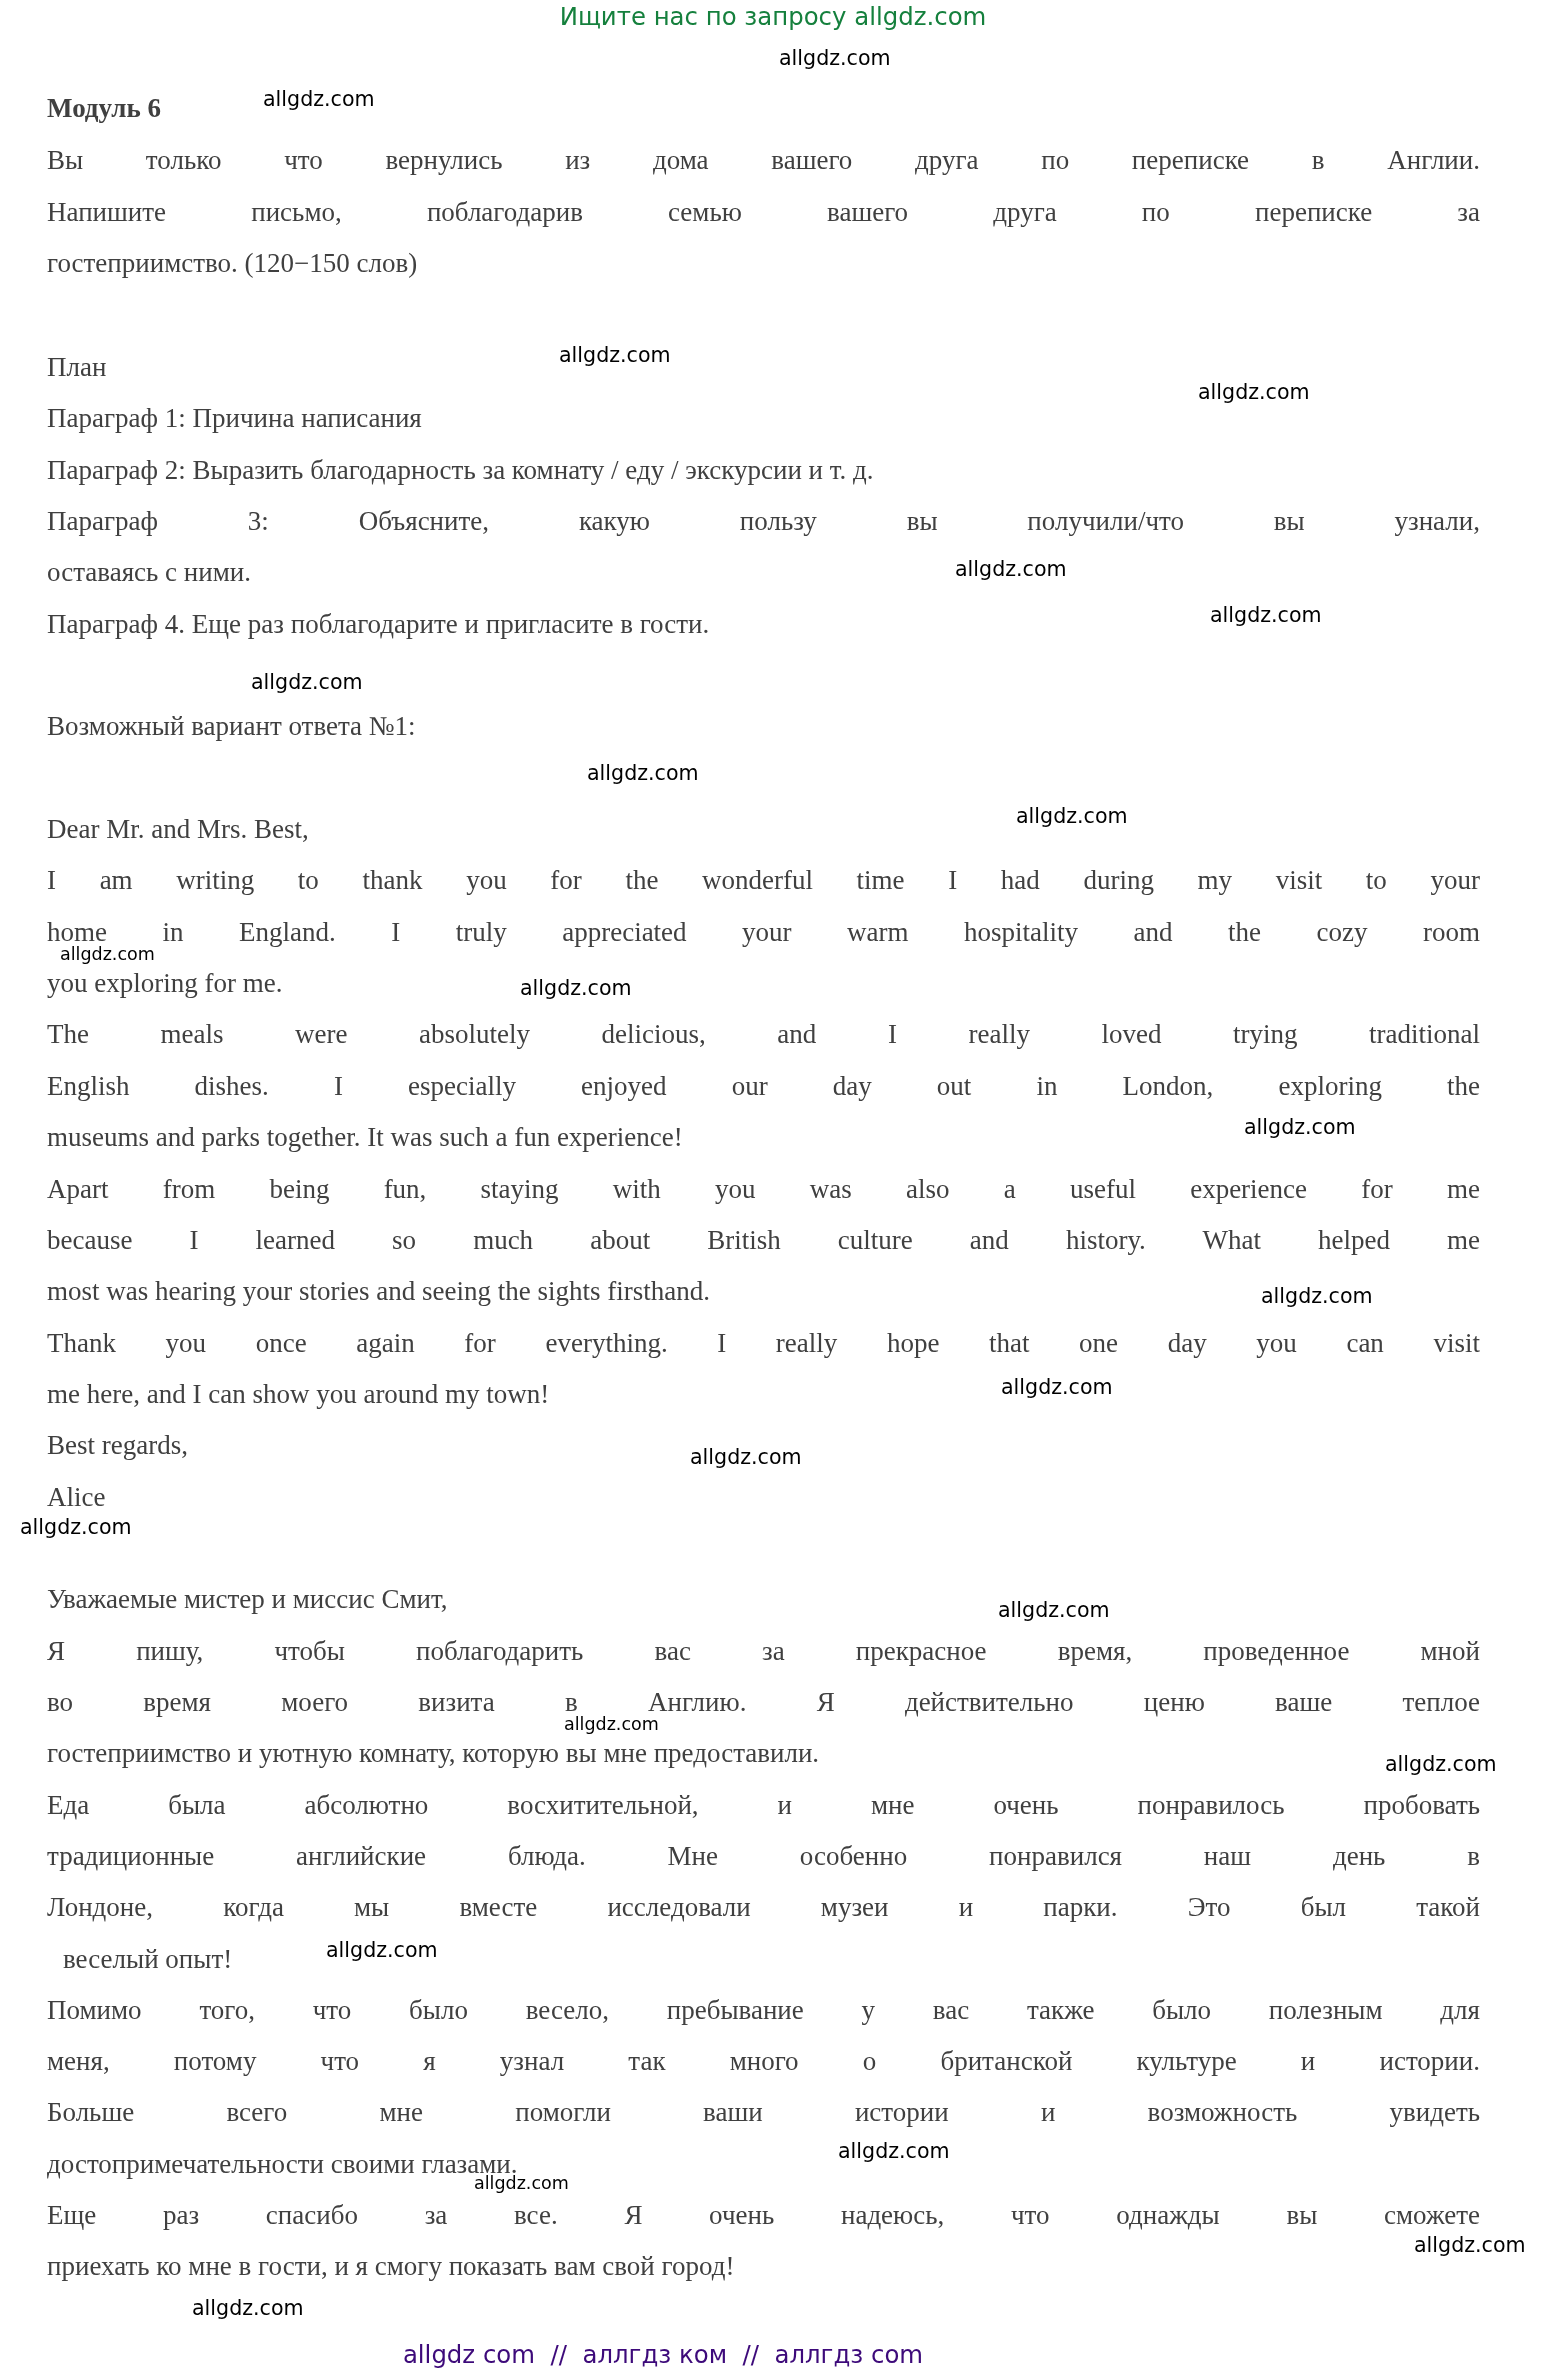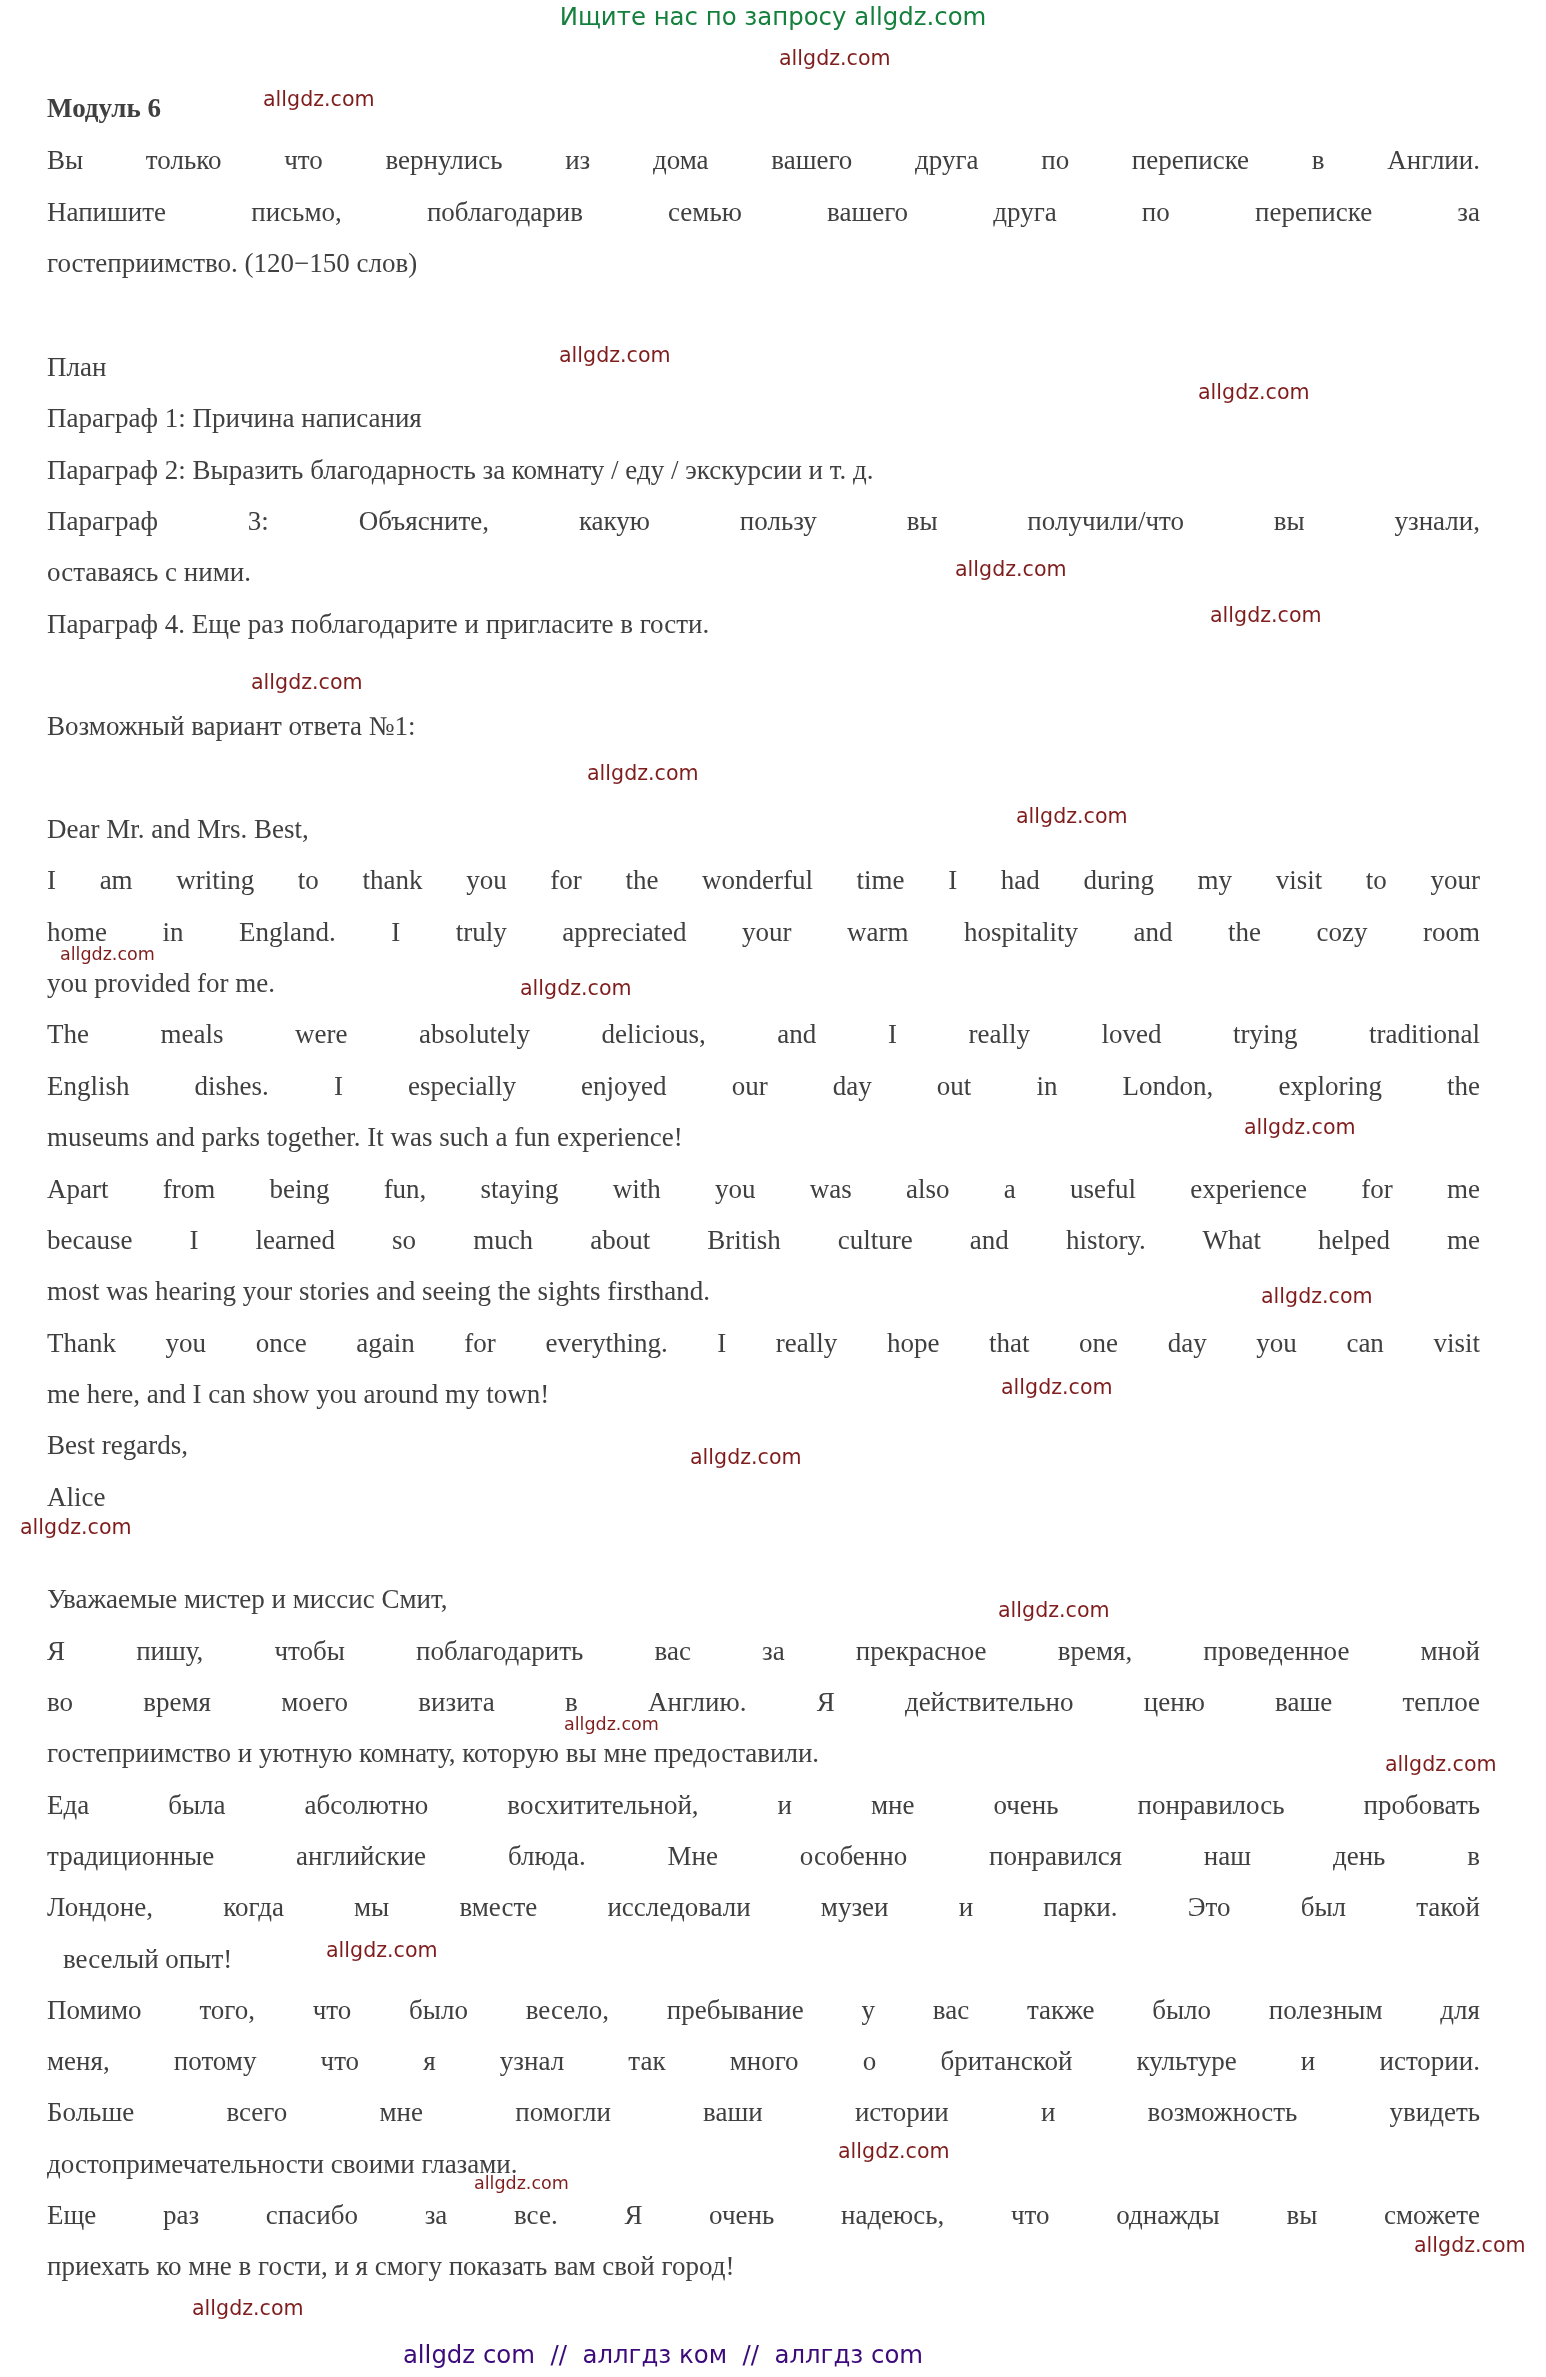--- a/index.html
+++ b/index.html
@@ -16,21 +16,21 @@
     }
     .line {
       position: absolute; left: 47px; width: 1433px;
       font-family: "Liberation Serif", serif; font-size: 27px; line-height: 46px; color: #404040;
       white-space: nowrap;
     }
     .line.justify { text-align: justify; text-align-last: justify; white-space: normal; }
     .title { font-weight: bold; }
     .wm {
       position: absolute; font-family: "DejaVu Sans", sans-serif; font-size: 20.6px; line-height: 23px;
-      color: #7f1d1d; white-space: nowrap;
+      color: #000000; white-space: nowrap;
     }
   </style>
 </head>
 <body>
 
 <div class="page">
 
   <div class="top-banner">Ищите нас по запросу allgdz.com</div>
 
   <div class="line title" style="top:85px;">Модуль 6</div>
@@ -43,21 +43,21 @@
   <div class="line" style="top:447px;">Параграф 2: Выразить благодарность за комнату / еду / экскурсии и т. д.</div>
   <div class="line justify" style="top:498px;">Параграф 3: Объясните, какую пользу вы получили/что вы узнали,</div>
   <div class="line" style="top:549px;">оставаясь с ними.</div>
   <div class="line" style="top:601px;">Параграф 4. Еще раз поблагодарите и пригласите в гости.</div>
 
   <div class="line" style="top:703px;">Возможный вариант ответа №1:</div>
 
   <div class="line" style="top:806px;">Dear Mr. and Mrs. Best,</div>
   <div class="line justify" style="top:857px;">I am writing to thank you for the wonderful time I had during my visit to your</div>
   <div class="line justify" style="top:909px;">home in England. I truly appreciated your warm hospitality and the cozy room</div>
-  <div class="line" style="top:960px;">you provided for me.</div>
+  <div class="line" style="top:960px;">you exploring for me.</div>
   <div class="line justify" style="top:1011px;">The meals were absolutely delicious, and I really loved trying traditional</div>
   <div class="line justify" style="top:1063px;">English dishes. I especially enjoyed our day out in London, exploring the</div>
   <div class="line" style="top:1114px;">museums and parks together. It was such a fun experience!</div>
   <div class="line justify" style="top:1166px;">Apart from being fun, staying with you was also a useful experience for me</div>
   <div class="line justify" style="top:1217px;">because I learned so much about British culture and history. What helped me</div>
   <div class="line" style="top:1268px;">most was hearing your stories and seeing the sights firsthand.</div>
   <div class="line justify" style="top:1320px;">Thank you once again for everything. I really hope that one day you can visit</div>
   <div class="line" style="top:1422px;">Best regards,</div>
   <div class="line" style="top:1371px;">me here, and I can show you around my town!</div>
   <div class="line" style="top:1474px;">Alice</div>

